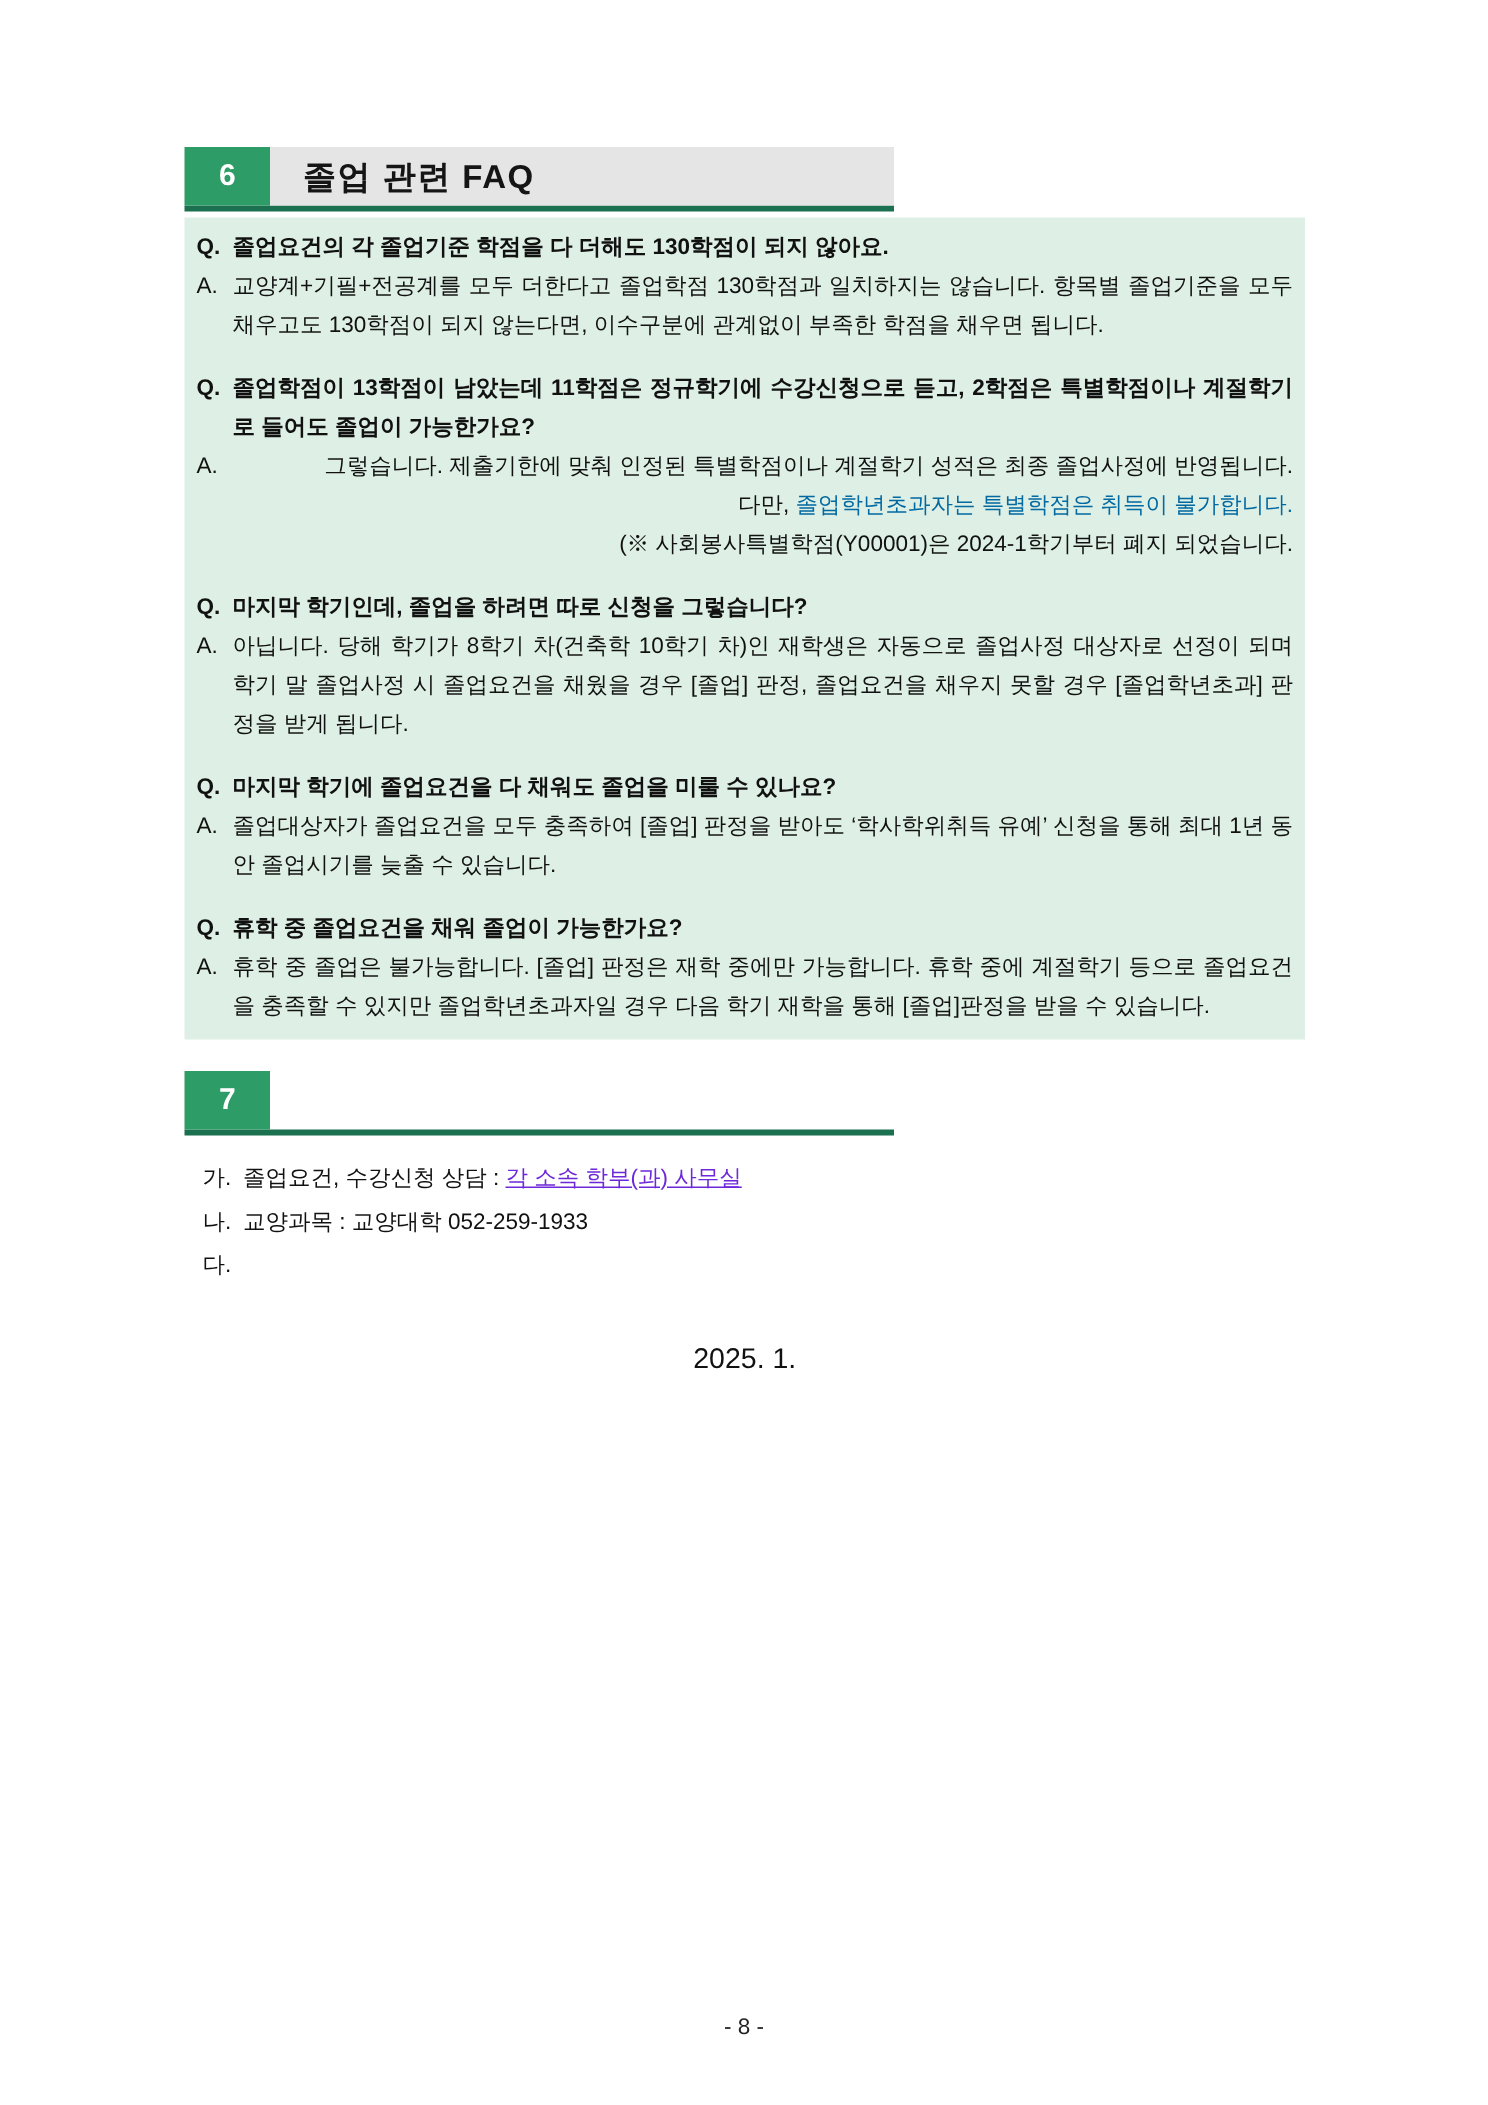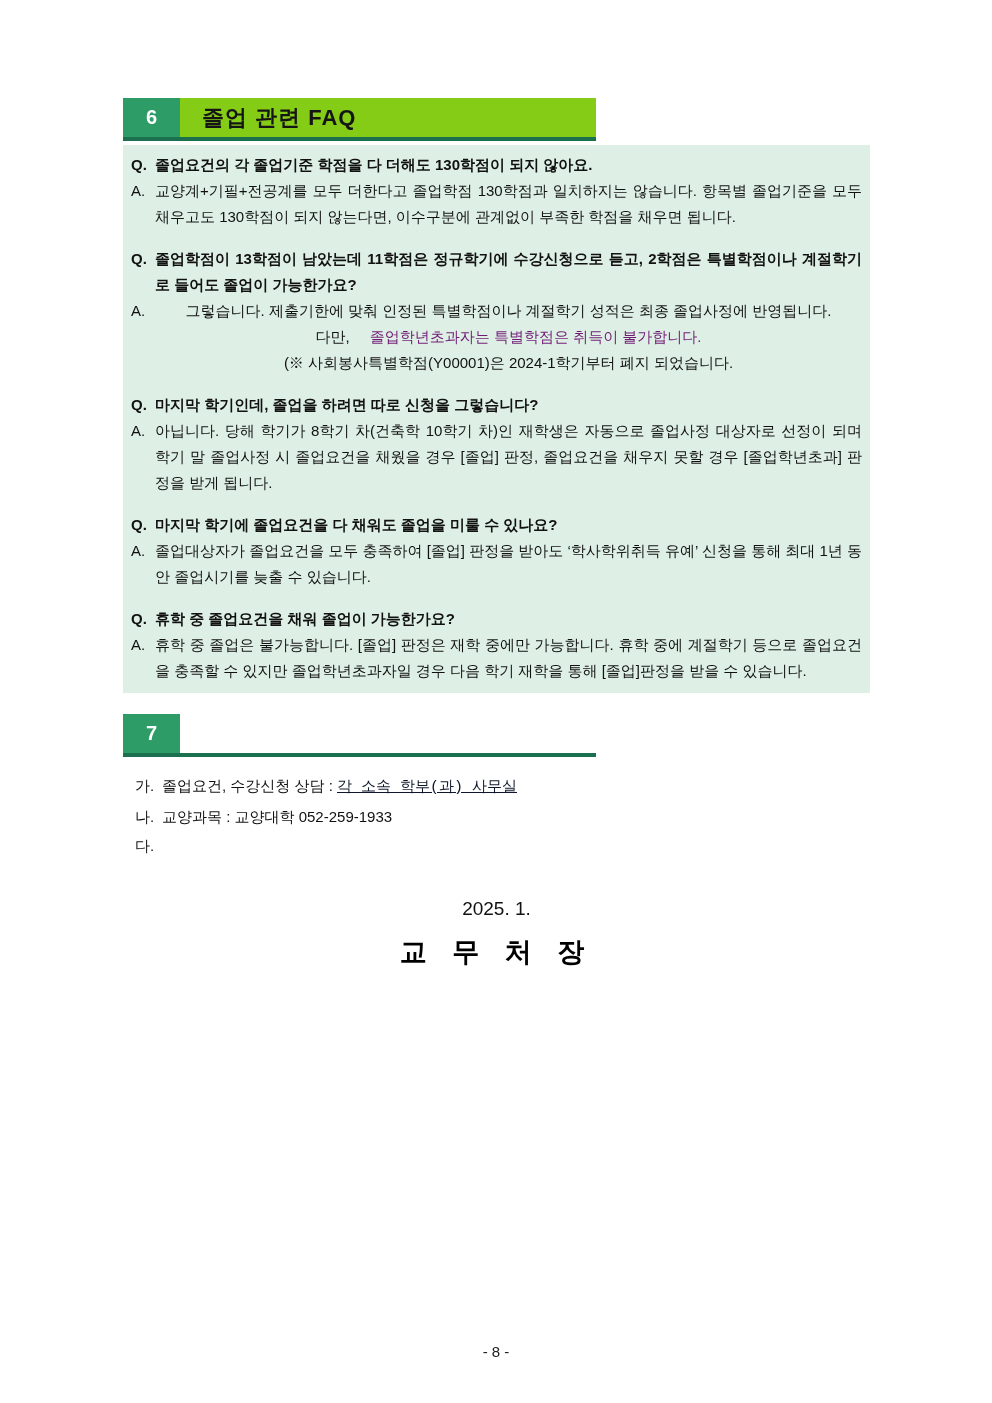--- a/index.html
+++ b/index.html
@@ -27,21 +27,21 @@
   .num-box {
     width: 57px; flex: 0 0 57px;
     background: #2D9C67;
     color: #ffffff;
     font-weight: bold;
     font-size: 20px;
     display: flex; align-items: center; justify-content: center;
   }
   .sec-title {
     flex: 1;
-    background: #84cc16;
+    background: #e5e5e5;
     font-size: 22px;
     font-weight: bold;
     color: #151515;
     display: flex; align-items: center;
     padding-left: 22px;
     letter-spacing: 1px;
   }
 
   
   .faq-box {
@@ -57,37 +57,36 @@
   .qa-label {
     flex: 0 0 24px;
     width: 24px;
   }
   .q-row .qa-label, .q-row .qa-text { font-weight: bold; }
   .qa-text {
     flex: 1;
     text-align: justify;
     word-break: break-all;
   }
-  .a-sub-line { text-align: center; }
-  .red-text { color: #701a75; margin-left: 16px; }
+  .a-sub-line { text-align: right; }
+  .red-text { color: #0369a1; }
 
   
   .contact-list {
     margin-top: 14px;
     padding-left: 12px;
     font-size: 15px;
     line-height: 29px;
   }
   .contact-line { display: flex; }
   .contact-label { flex: 0 0 27px; width: 27px; }
   .contact-link {
-    color: #0f172a;
+    color: #6d28d9;
     text-decoration: underline;
     cursor: pointer;
-    font-family: Liberation Mono, monospace;
   }
 
   
   .doc-date {
     margin-top: 38px;
     text-align: center;
     font-size: 19px;
     color: #111;
   }
   .doc-signature {
@@ -192,17 +191,16 @@
     <div class="contact-line">
       <span class="contact-label">나.</span>
       <span>교양과목 : 교양대학 052-259-1933</span>
     </div>
     <div class="contact-line">
       <span class="contact-label">다.</span>
     </div>
   </div>
 
   <div class="doc-date">2025.  1.</div>
-  <div class="doc-signature">교 무 처 장</div>
 
 </div>
 
 <div class="page-number">- 8 -</div>
 
 </body></html>

